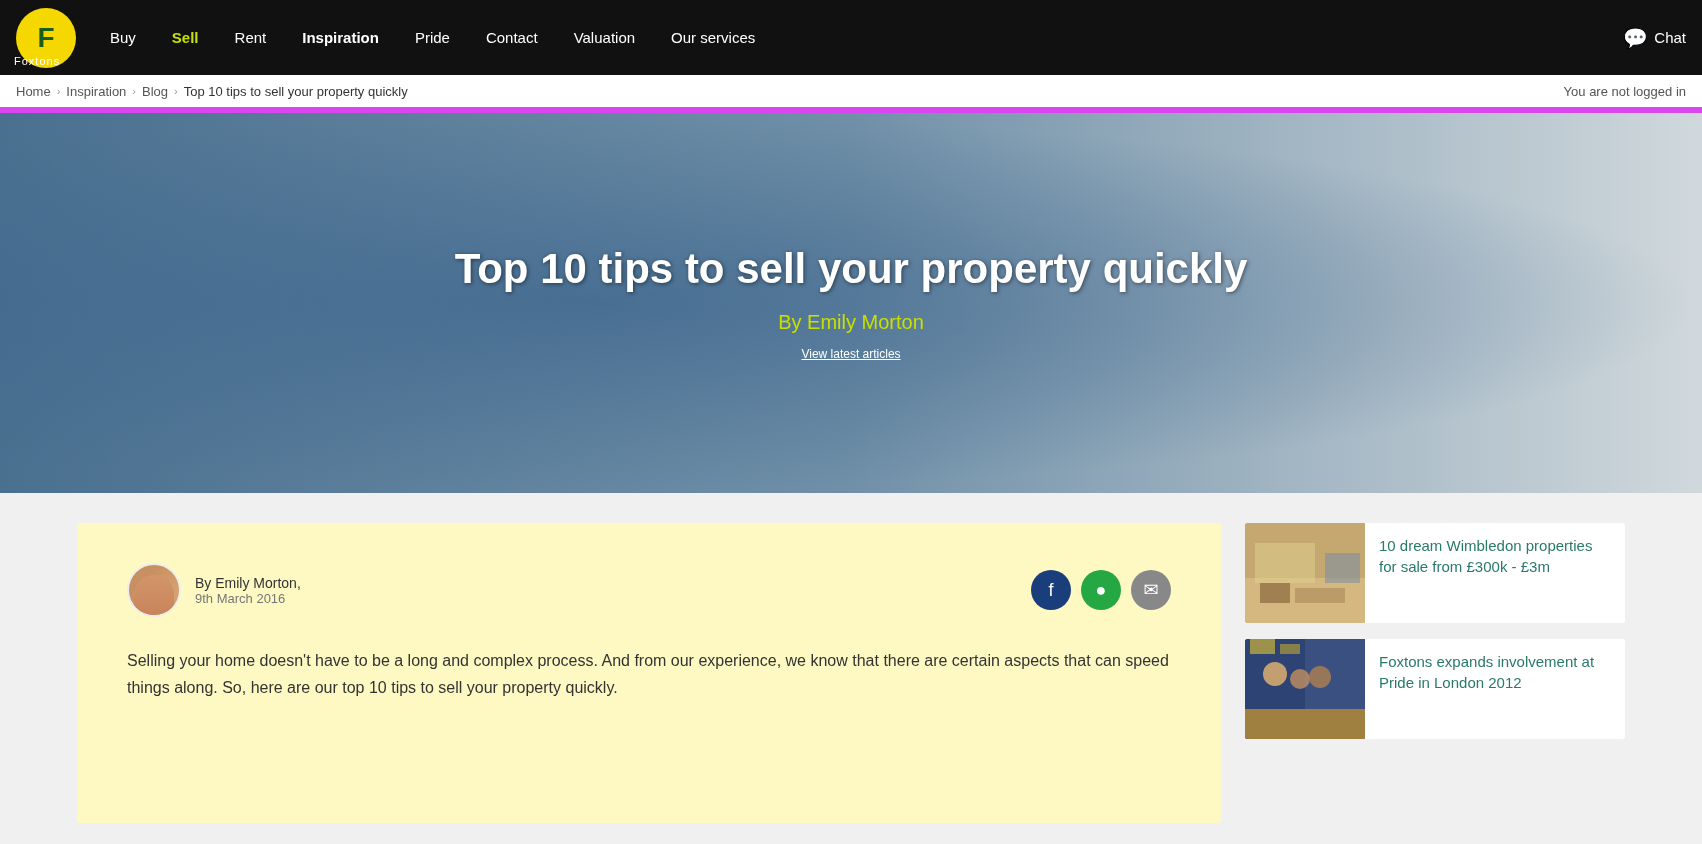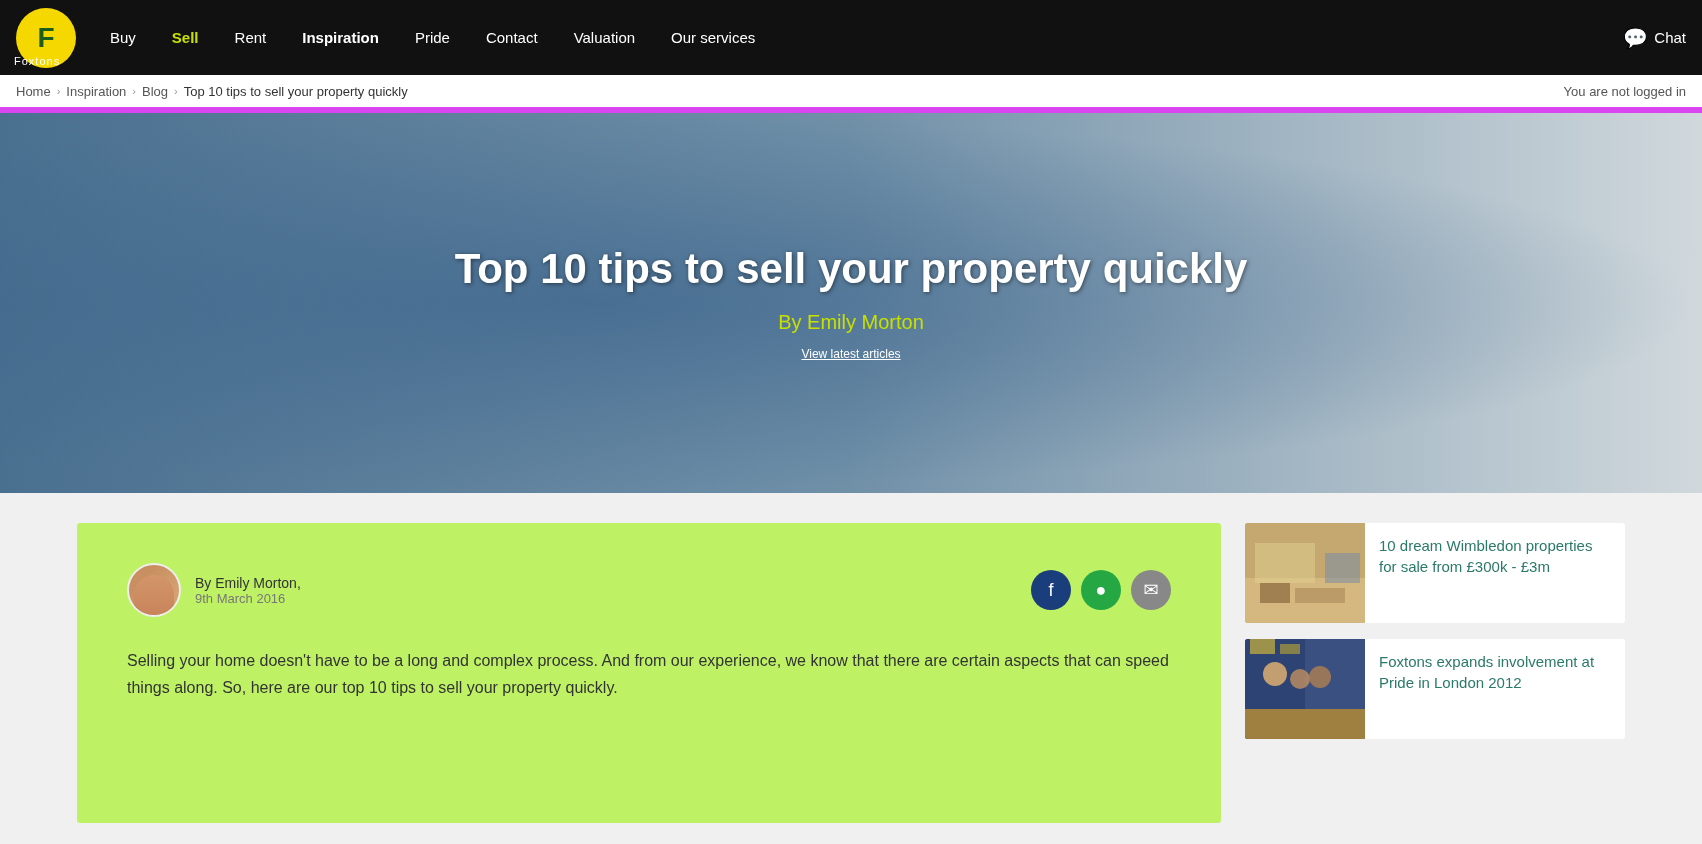--- a/index.html
+++ b/index.html
@@ -151,21 +151,21 @@
       display: flex;
       gap: 24px;
       max-width: 1580px;
       margin: 30px auto;
       padding: 0 16px;
       align-items: flex-start;
     }
 
     
     .article-card {
-      background: #bef264;
+      background: #fef9c3;
       flex: 1;
       border-radius: 3px;
       padding: 40px 50px 40px 50px;
       min-height: 300px;
     }
 
     .article-meta {
       display: flex;
       align-items: center;
       justify-content: space-between;

